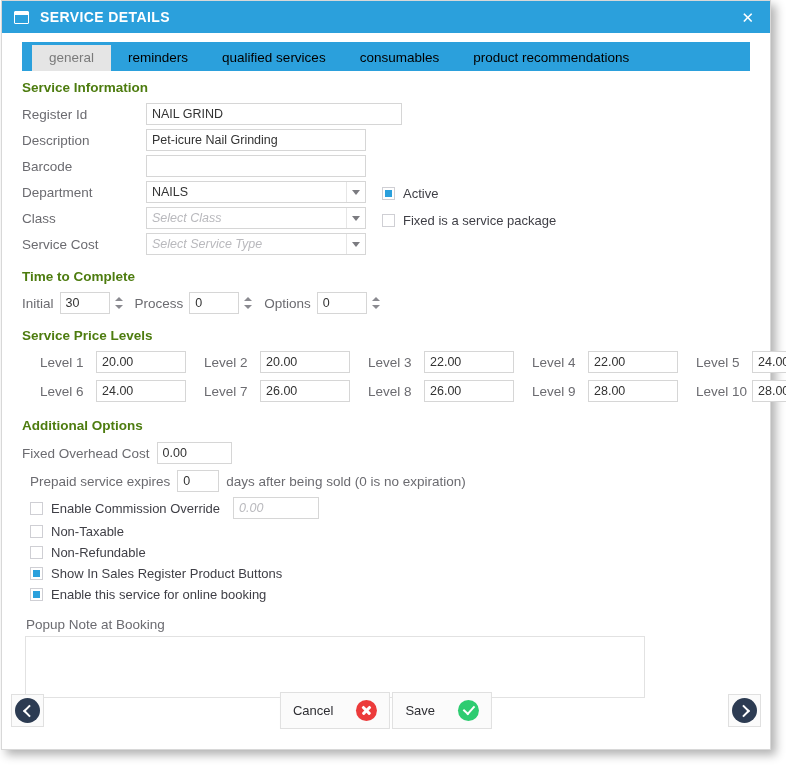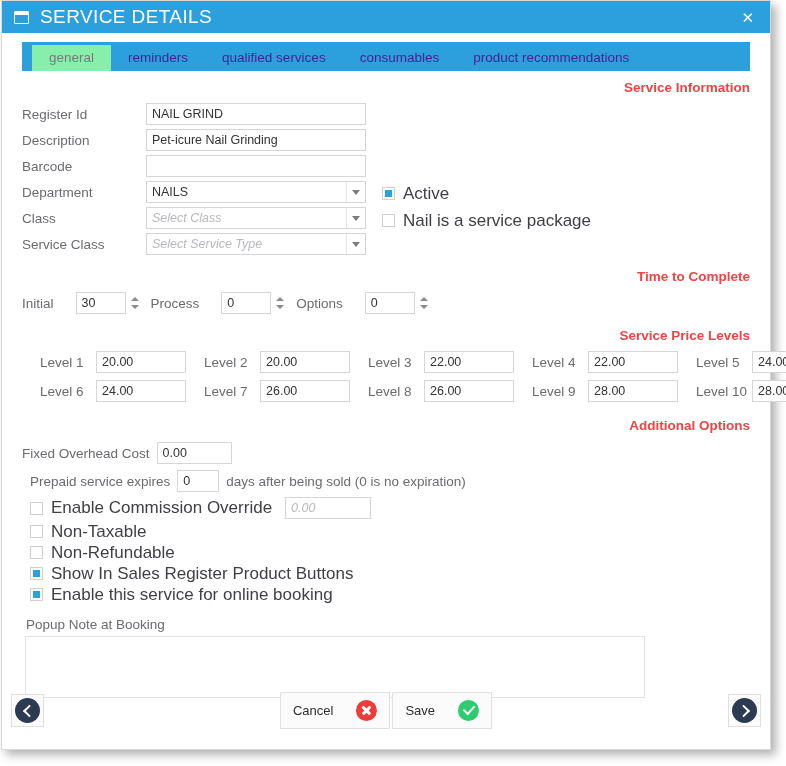--- a/index.html
+++ b/index.html
@@ -51,23 +51,23 @@
     flex: 0 0 auto;
   }
   #titlebar .win-icon::before {
     content: "";
     position: absolute;
     left: 0; right: 0; top: 0;
     height: 3px;
     background: #ffffff;
   }
   #titlebar .title-text {
-    font-size: 19px;
+    font-size: 14px;
     letter-spacing: 0.4px;
-    font-weight: 400;
+    font-weight: 700;
     white-space: nowrap;
   }
   #titlebar .close-btn {
     margin-left: auto;
     font-size: 15px;
     line-height: 1;
     color: #ffffff;
     cursor: pointer;
     padding: 4px 6px;
     font-family: "Liberation Sans", sans-serif;
@@ -84,43 +84,42 @@
     display: flex;
     align-items: flex-end;
     padding-left: 10px;
     box-sizing: border-box;
   }
   .tab {
     height: 26px;
     line-height: 26px;
     padding: 0 17px;
     font-size: 13.5px;
-    color: #4c1d95;
+    color: #000000;
     cursor: pointer;
     white-space: nowrap;
   }
   .tab.active {
-    background: #86efac;
+    background: #e5e5e5;
     color: #7a7a7a;
   }
 
   
   #form-body {
     position: relative;
     padding: 0 20px;
     height: 620px;
     box-sizing: border-box;
   }
 
   .section-title {
     font-size: 13.5px;
     font-weight: bold;
-    color: #ef4444;
+    color: #4d7c0f;
     margin: 9px 0 6px 0;
-    text-align: right;
   }
   .fld-label {
     color: #6b6b70;
     font-size: 13.5px;
     white-space: nowrap;
   }
 
   
   .txt {
     border: 1px solid #d6d6d6;
@@ -180,37 +179,37 @@
     left: 2px; top: 2px; right: 2px; bottom: 2px;
     background: #2ba0dc;
   }
   .cbx-row {
     display: flex;
     align-items: center;
     gap: 8px;
     height: 21px;
   }
   .cbx-row .cbx-label {
-    font-size: 17px;
+    font-size: 13px;
     color: #3f3f46;
     white-space: nowrap;
   }
 
   
   #right-checks {
     position: absolute;
     left: 380px;
     top: 100px;
   }
   #right-checks .cbx-row { height: 27px; }
 
   
   #time-row { display: flex; align-items: center; height: 26px; gap: 0; }
   #time-row .fld-label { margin-right: 6px; }
-  .spin-wrap { display: flex; align-items: flex-start; margin-left: 16px; }
+  .spin-wrap { display: flex; align-items: flex-start; }
   .spin-wrap .txt { width: 50px; }
   .spinner {
     width: 12px;
     height: 22px;
     margin-left: 3px;
     margin-right: 10px;
     display: flex;
     flex-direction: column;
     align-items: center;
     justify-content: center;
@@ -374,21 +373,21 @@
   </div>
 
   <div id="form-body">
 
     
     <div class="section-title">Service Information</div>
 
     <div class="svc-row">
       <span class="fld-label">Register Id</span>
       <span class="ctl">
-        <input class="txt" style="width: 220px;" type="text" value="NAIL GRIND">
+        <input class="txt" style="width: 256px;" type="text" value="NAIL GRIND">
       </span>
     </div>
 
     <div class="svc-row">
       <span class="fld-label">Description</span>
       <span class="ctl">
         <input class="txt" style="width: 220px;" type="text" value="Pet-icure Nail Grinding">
       </span>
     </div>
 
@@ -413,39 +412,39 @@
       <span class="fld-label">Class</span>
       <span class="combo ctl">
         <input class="txt ph" type="text" placeholder="Select Class" style="">
         <span class="arrowbox">
             <span class="caret"></span>
           </span>
       </span>
     </div>
 
     <div class="svc-row">
-      <span class="fld-label">Service Class</span>
+      <span class="fld-label">Service Cost</span>
       <span class="combo ctl">
         <input class="txt ph" type="text" placeholder="Select Service Type" style="">
         <span class="arrowbox">
             <span class="caret"></span>
           </span>
       </span>
     </div>
 
 
     
     <div id="right-checks">
       <div class="cbx-row">
         <span class="cbx checked"></span>
         <span class="cbx-label">Active</span>
       </div>
       <div class="cbx-row">
         <span class="cbx"></span>
-        <span class="cbx-label">Nail is a service package</span>
+        <span class="cbx-label">Fixed is a service package</span>
       </div>
     </div>
 
     
     <div class="section-title" style="margin-top:12px">Time to Complete</div>
     <div id="time-row">
       <span class="fld-label">Initial</span>
       <span class="spin-wrap">
         <input class="txt" type="text" value="30" style="">
         <span class="spinner">

